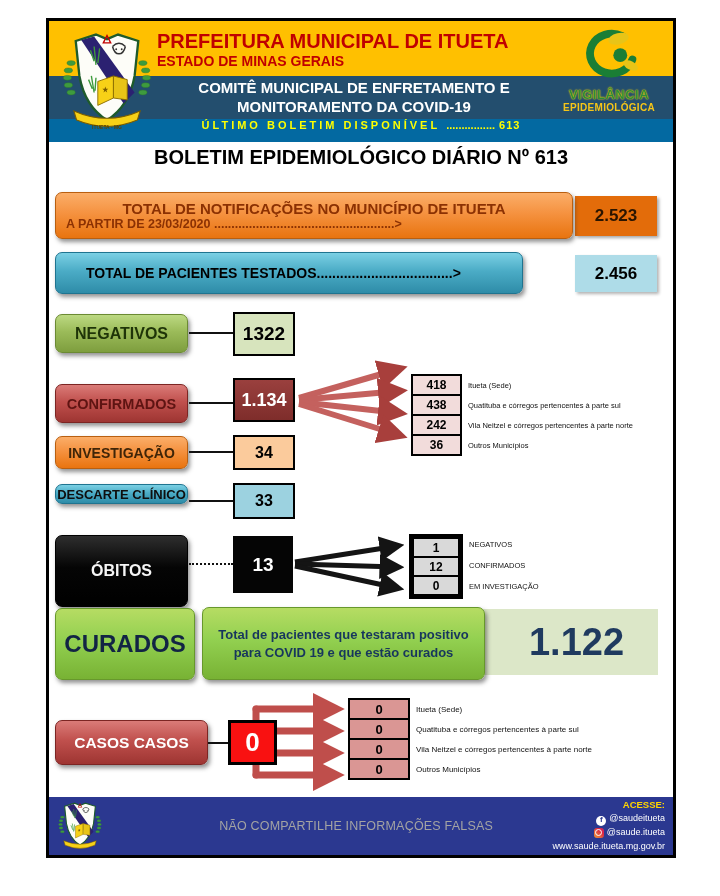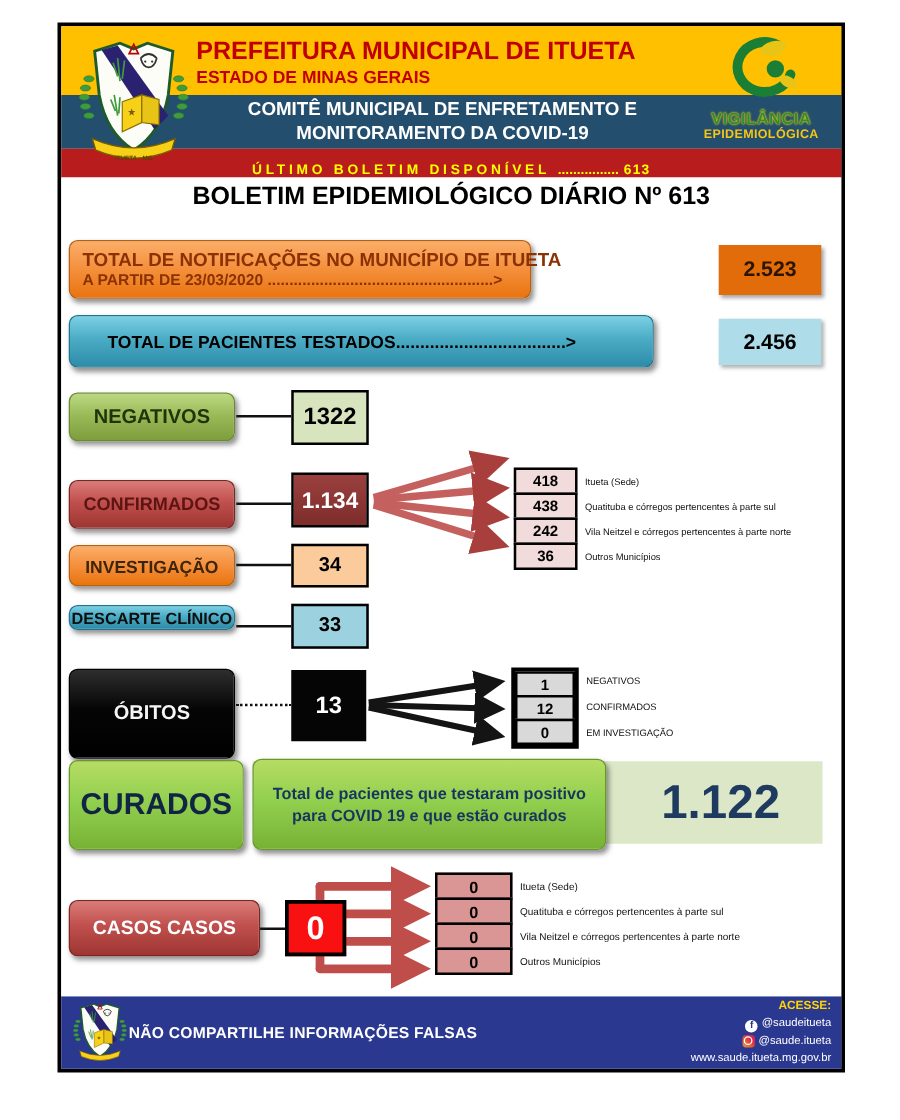--- a/index.html
+++ b/index.html
@@ -10,22 +10,22 @@
               border:3px solid #000; background:#fff; }
 
   
   .band-yellow { height:55px; background:#FFC000; display:flex; flex-direction:column;
                  justify-content:center; padding:2px 112px 0 108px; }
   .org-title { font-size:20px; font-weight:bold; color:#C00000; white-space:nowrap; }
   .org-state { font-size:14px; font-weight:bold; color:#C00000; white-space:nowrap; }
   .band-navy { height:43px; background:#234E6E; display:flex; flex-direction:column;
                justify-content:center; align-items:center; padding:0 118px 0 104px; }
   .committee { font-size:15px; font-weight:bold; color:#fff; white-space:nowrap; line-height:1.25; }
-  .band-green { height:23px; background:#b91c1c; display:flex; justify-content:center;
-                align-items:flex-end; color:#FFFF00; font-weight:bold; font-size:11px; }
+  .band-green { height:23px; background:#0369a1; display:flex; justify-content:center;
+                align-items:flex-start; color:#FFFF00; font-weight:bold; font-size:11px; }
   .last-label { letter-spacing:3px; }
   .last-dots  { letter-spacing:0; margin:0 4px 0 6px; }
   .last-num   { letter-spacing:1px; }
 
   .crest-box { position:absolute; left:12px; top:4px; width:92px; height:112px; z-index:6; }
   .crest-box svg { width:100%; height:100%; }
   .crest-banner-text { position:absolute; left:0; bottom:7px; width:100%; text-align:center;
                        font-size:5px; font-weight:bold; color:#5A4100; }
   .vig-box { position:absolute; right:4px; top:3px; width:120px; height:116px; z-index:6;
              display:flex; flex-direction:column; align-items:center; }
@@ -43,21 +43,21 @@
 
   .pill { border-radius:7px; box-shadow:2px 3px 4px rgba(40,40,40,.5); display:flex;
           align-items:center; justify-content:center; z-index:2; }
   .pill-orange { background:linear-gradient(180deg,#FBAE69 0%,#F59240 45%,#E9740F 100%); border:1px solid #B95F10; }
   .pill-blue   { background:linear-gradient(180deg,#7BD0E4 0%,#4BACC6 45%,#2E8CA8 100%); border:1px solid #1F7490; }
   .pill-green  { background:linear-gradient(180deg,#BCD982 0%,#9BBB59 45%,#7E9E3E 100%); border:1px solid #6B8A33; }
   .pill-red    { background:linear-gradient(180deg,#DA7B78 0%,#C0504D 45%,#9E3532 100%); border:1px solid #7C2523; }
   .pill-black  { background:linear-gradient(180deg,#2E2E2E 0%,#050505 45%,#000 100%); border:1px solid #000; }
   .pill-curgreen { background:linear-gradient(180deg,#B6DC63 0%,#92D050 45%,#78B234 100%); border:1px solid #67982C; }
 
-  .notif-pill { left:6px; top:50px; width:370px; height:47px; flex-direction:column;
+  .notif-pill { left:6px; top:50px; width:518px; height:47px; flex-direction:column;
                 align-items:stretch; justify-content:center; padding:2px 10px; }
   .notif-l1 { text-align:center; font-size:15px; font-weight:bold; color:#8B3103; white-space:nowrap; }
   .notif-l2 { text-align:left; font-size:12.5px; font-weight:bold; color:#8B3103; white-space:nowrap; overflow:hidden; }
   .val-notif { left:526px; top:54px; width:82px; height:40px; background:#E36C0A; color:#2B1500;
                font-size:17px; font-weight:bold; display:flex; align-items:center; justify-content:center;
                box-shadow:2px 2px 3px rgba(0,0,0,.35); }
 
   .tested-pill { left:6px; top:110px; width:468px; height:42px; justify-content:flex-start; padding-left:30px; }
   .tested-label { font-size:14px; font-weight:bold; color:#000; white-space:nowrap; }
   .val-tested { left:526px; top:113px; width:82px; height:37px; background:#AEDCE8; color:#000;
@@ -111,21 +111,21 @@
               display:flex; align-items:center; justify-content:center; line-height:1.35; }
   .cur-value { left:446px; top:467px; width:163px; height:66px; display:flex; align-items:center;
                justify-content:center; font-size:38px; font-weight:bold; color:#1F3A5F; z-index:2; }
 
   .overlay-svg { position:absolute; left:0; top:0; width:624px; height:655px; z-index:1; pointer-events:none; }
 
   
   .footer { height:58px; background:#2B3890; display:flex; align-items:center; padding:0 8px; }
   .footer-crest { width:46px; height:52px; flex:0 0 auto; }
   .footer-crest svg { width:100%; height:100%; }
-  .footer-warning { flex:1; text-align:left; color:#ffffff; font-weight:bold; font-size:12.5px; letter-spacing:0.2px; }
+  .footer-warning { flex:1; text-align:right; color:#a3a3a3; font-weight:normal; font-size:12.5px; letter-spacing:0.2px; }
   .footer-links { width:172px; text-align:right; color:#fff; font-size:9px; line-height:1.55; }
   .footer-access { color:#FFD500; font-weight:bold; font-size:9.5px; }
   .fb-ic, .ig-ic { display:inline-flex; width:10px; height:10px; vertical-align:-1px; margin-right:3px;
                    align-items:center; justify-content:center; }
   .fb-ic { border-radius:50%; background:#fff; color:#2B3890; font-size:8px; font-weight:bold; }
   .fb-ic::before { content:"f"; }
   .ig-ic { border-radius:3px; background:linear-gradient(45deg,#F09433,#E6683C,#DC2743,#CC2366); position:relative; }
   .ig-ic::before { content:""; width:5px; height:5px; border:1px solid #fff; border-radius:50%; }
   .footer-link { color:#fff; text-decoration:none; }
 </style>

